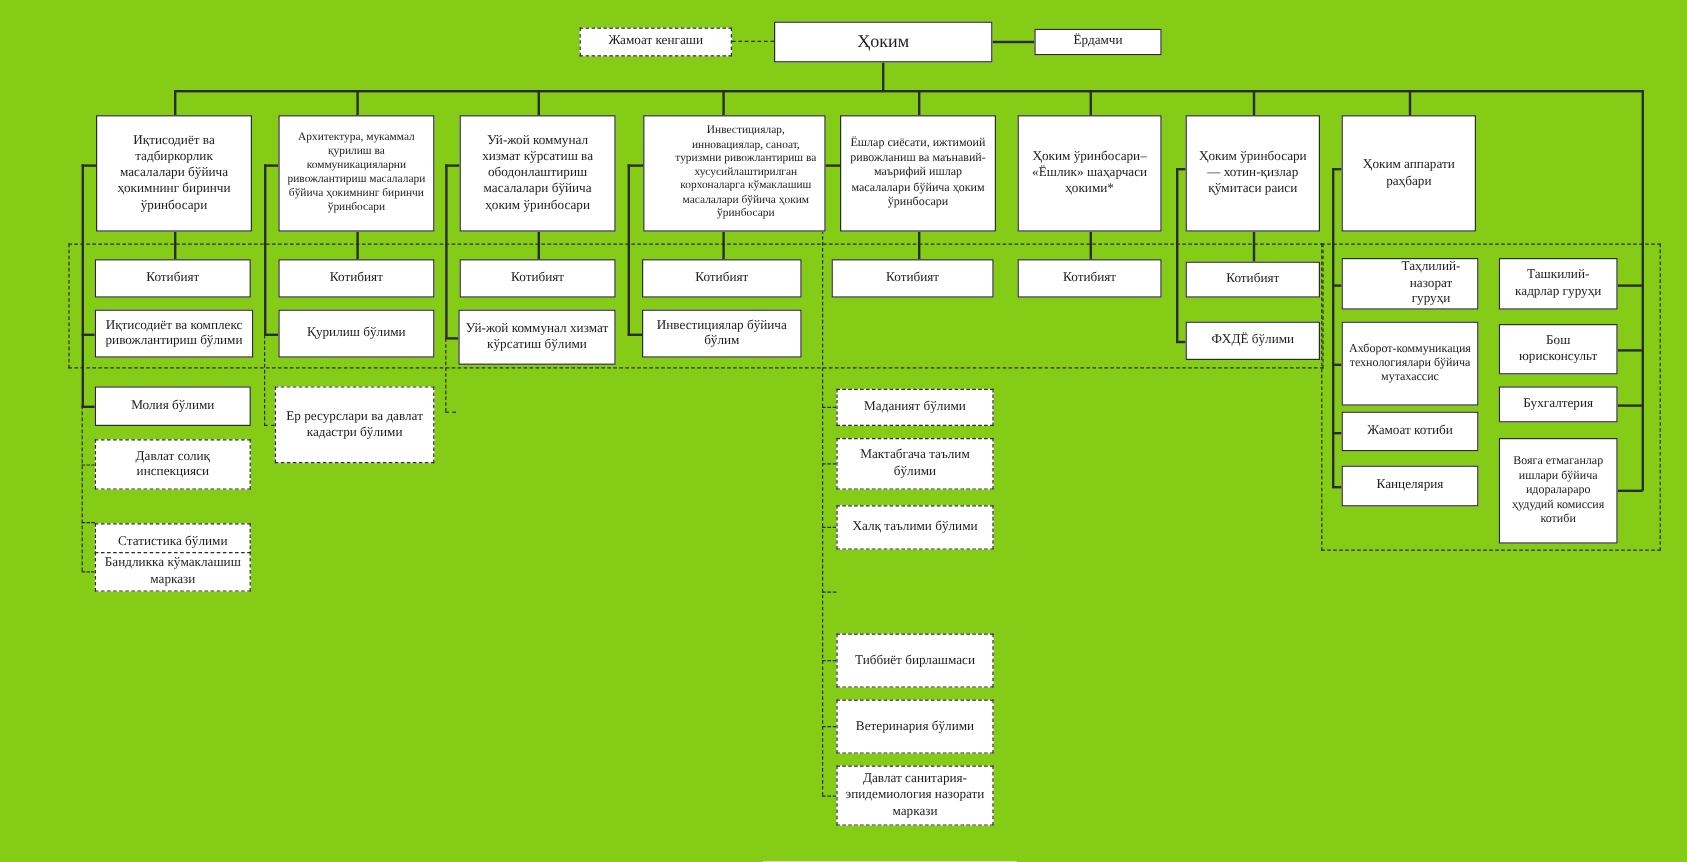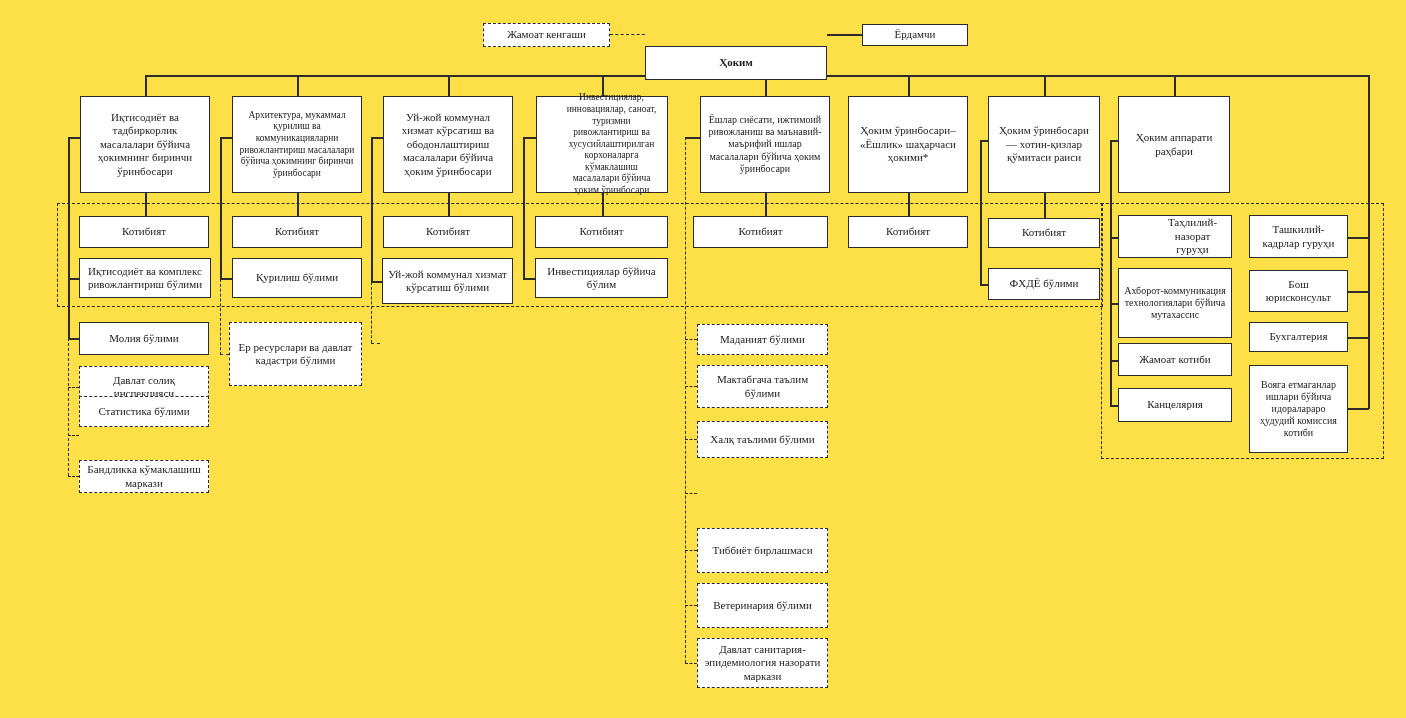--- a/index.html
+++ b/index.html
@@ -1,21 +1,21 @@
 <!DOCTYPE html>
 <html><head>
 <meta charset="utf-8">
 <style>
   html,body{margin:0;padding:0;background:#fff;}
-  #canvas{position:relative;width:1406px;height:718px;background:#fde047;overflow:hidden;
+  #canvas{position:relative;width:1406px;height:718px;background:#84cc16;overflow:hidden;
           font-family:"Liberation Serif","DejaVu Serif",serif;color:#1c1c1c;}
   .box{position:absolute;border:1.4px solid #2b2b2b;background:#fff;box-sizing:border-box;
        display:flex;align-items:center;justify-content:center;text-align:center;
        font-size:11px;line-height:1.22;padding:2px 5px;z-index:3;}
-  .bold{font-weight:bold;font-size:11px;margin-top:28px;}
+  .bold{font-weight:normal;font-size:15px;}
   .dashedbox{border-style:dashed;border-width:1.3px;}
   .dashdot{border-style:dashed;border-width:1.3px;}
   .fs95{font-size:9.5px;}
   .fs10{font-size:10px;}
   .fs105{font-size:10px;}
   .hl{position:absolute;height:1.5px;background:#2b2b2b;z-index:1;}
   .vl{position:absolute;width:1.5px;background:#2b2b2b;z-index:1;}
   .hdash{position:absolute;height:0;border-top:1.5px dashed #2b2b2b;background:none;z-index:1;}
   .vdash{position:absolute;width:0;border-left:1.5px dashed #2b2b2b;background:none;z-index:1;}
   .region{position:absolute;border:1.5px dashed #2b2b2b;background:transparent;z-index:2;}
@@ -114,21 +114,21 @@
 
   <div class="box" style="left:80px;top:96px;width:130px;height:97px;">
       <span>Иқтисодиёт ва тадбиркорлик масалалари бўйича ҳокимнинг биринчи ўринбосари</span>
     </div>
   <div class="box fs95" style="left:232px;top:96px;width:130px;height:97px;">
       <span>Архитектура, мукаммал қурилиш ва коммуникацияларни ривожлантириш масалалари бўйича ҳокимнинг биринчи ўринбосари</span>
     </div>
   <div class="box" style="left:383px;top:96px;width:130px;height:97px;">
       <span>Уй-жой коммунал хизмат кўрсатиш ва ободонлаштириш масалалари бўйича ҳоким ўринбосари</span>
     </div>
-  <div class="box fs95" style="left:536px;top:96px;width:132px;height:97px;padding-left:24px;">
+  <div class="box fs95" style="left:536px;top:96px;width:152px;height:97px;padding-left:24px;">
       <span>Инвестициялар, инновациялар, саноат, туризмни ривожлантириш ва хусусийлаштирилган корхоналарга кўмаклашиш масалалари бўйича ҳоким ўринбосари</span>
     </div>
   <div class="box fs105" style="left:700px;top:96px;width:130px;height:97px;">
       <span>Ёшлар сиёсати, ижтимоий ривожланиш ва маънавий-маърифий ишлар масалалари бўйича ҳоким ўринбосари</span>
     </div>
   <div class="box" style="left:848px;top:96px;width:120px;height:97px;">
       <span>Ҳоким ўринбосари– «Ёшлик» шаҳарчаси ҳокими*</span>
     </div>
   <div class="box" style="left:988px;top:96px;width:112px;height:97px;">
       <span>Ҳоким ўринбосари — хотин-қизлар қўмитаси раиси</span>
@@ -142,21 +142,21 @@
     </div>
   <div class="box" style="left:79px;top:258px;width:132px;height:40px;">
       <span>Иқтисодиёт ва комплекс ривожлантириш бўлими</span>
     </div>
   <div class="box" style="left:79px;top:322px;width:130px;height:33px;">
       <span>Молия бўлими</span>
     </div>
   <div class="box dashedbox" style="left:79px;top:366px;width:130px;height:42px;">
       <span>Давлат солиқ инспекцияси</span>
     </div>
-  <div class="box dashedbox" style="left:79px;top:396px;width:130px;height:31px;">
+  <div class="box dashedbox" style="left:79px;top:436px;width:130px;height:31px;">
       <span>Статистика бўлими</span>
     </div>
   <div class="box dashedbox" style="left:79px;top:460px;width:130px;height:33px;">
       <span>Бандликка кўмаклашиш маркази</span>
     </div>
 
   <div class="box" style="left:232px;top:216px;width:130px;height:32px;">
       <span>Котибият</span>
     </div>
   <div class="box" style="left:232px;top:258px;width:130px;height:40px;">

